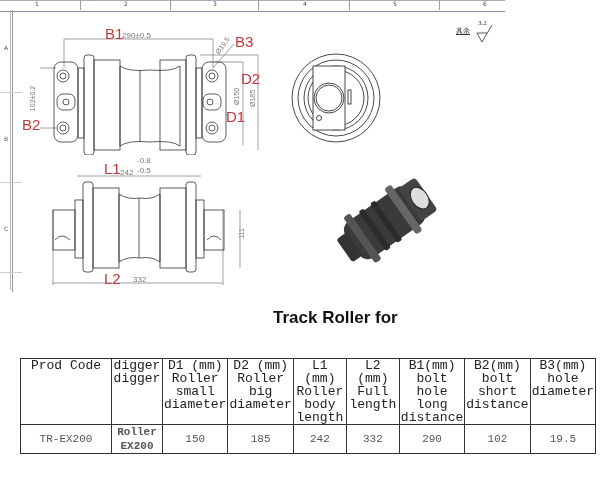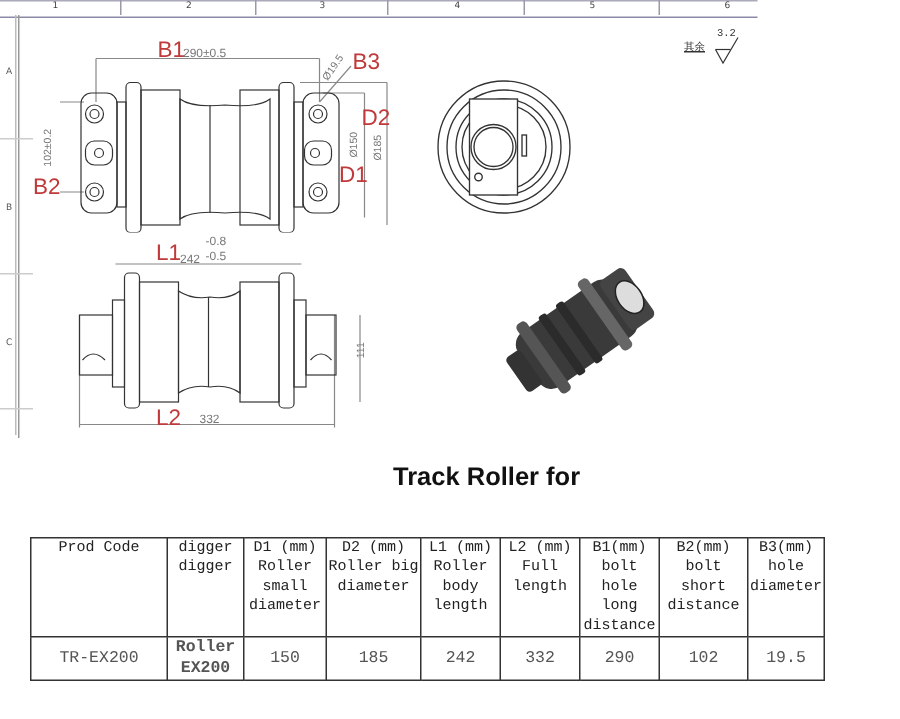--- a/index.html
+++ b/index.html
@@ -8,24 +8,24 @@
   .zone-bar{position:absolute;left:0;top:0;width:505px;height:10px;border-bottom:1px solid #8a8aa8;border-top:1px solid #aab;}
   .zone-num{position:absolute;top:0;font-size:6px;color:#444;font-family:"DejaVu Sans",sans-serif;}
   .zone-sep{position:absolute;top:0;width:1px;height:10px;background:#99a;}
   .frame-left{position:absolute;left:10px;top:10px;width:1px;height:280px;background:#bbb;}
   .frame-inner{position:absolute;left:12px;top:10px;width:1px;height:282px;background:#999;}
   .row-letter{position:absolute;left:4px;font-size:6px;color:#555;font-family:"DejaVu Sans",sans-serif;}
   .row-sep{position:absolute;left:0;width:22px;height:1px;background:#ccc;}
   .red{position:absolute;color:#c0393b;font-size:15px;font-family:"Liberation Sans",sans-serif;}
   .dim{position:absolute;color:#777;font-size:8px;font-family:"Liberation Sans",sans-serif;}
   .surf{position:absolute;left:456px;top:26px;font-size:7px;color:#333;font-family:"DejaVu Sans",sans-serif;text-decoration:underline;}
-  .surf-val{position:absolute;left:478px;top:19px;font-size:7px;color:#333;font-family:Liberation Mono, monospace;}
-  .title{position:absolute;left:262px;top:306px;font-weight:bold;font-size:17px;color:#111;line-height:24px;font-family:"Liberation Sans",sans-serif;}
+  .surf-val{position:absolute;left:478px;top:19px;font-size:7px;color:#333;font-family:Liberation Serif, serif;}
+  .title{position:absolute;left:273px;top:306px;font-weight:bold;font-size:17px;color:#111;line-height:24px;font-family:"Liberation Sans",sans-serif;}
   table.spec{position:absolute;left:20px;top:358px;border-collapse:collapse;font-family:"Liberation Mono",monospace;color:#222;}
-  table.spec td, table.spec th{border:1px solid #333;font-weight:normal;text-align:center;vertical-align:top;padding:0 1px;font-size:10px;line-height:13px;}
+  table.spec td, table.spec th{border:1px solid #333;font-weight:normal;text-align:center;vertical-align:top;padding:0 1px;font-size:13px;line-height:13px;}
   table.spec .caption-cell{border-top:1px solid #ddd;border-left:1px solid #ddd;font-size:13px;line-height:17px;color:#555;}
   table.spec .data-row td{vertical-align:middle;height:28px;color:#555;font-size:11px;}
   table.spec .code{font-size:15px;color:#222;font-family:Liberation Mono, monospace;}
   table.spec .model{font-size:11px;color:#222;font-weight:bold;line-height:14px;}
 </style>
 </head>
 <body>
 
 <div class="drawing">
 

